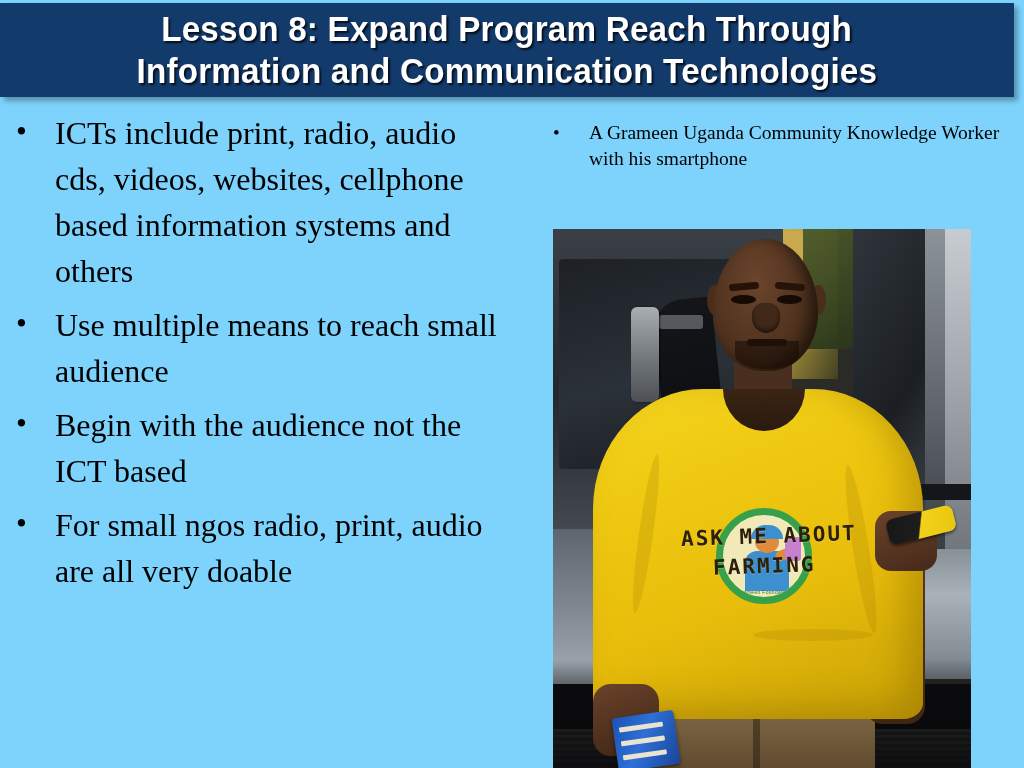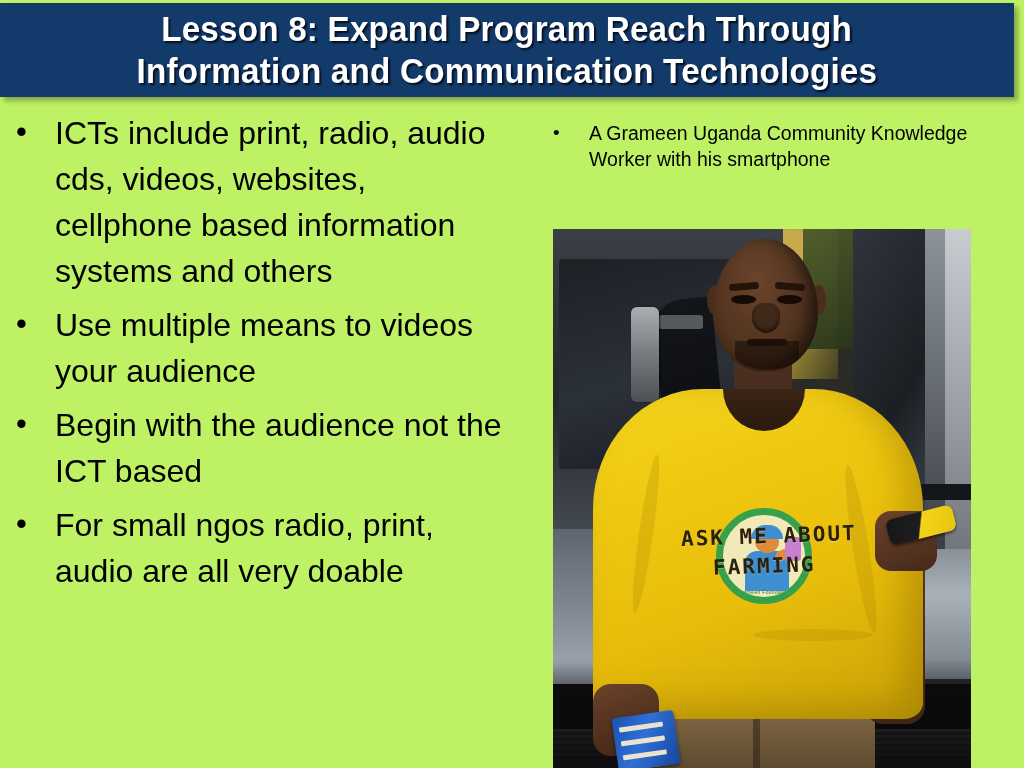--- a/index.html
+++ b/index.html
@@ -14,21 +14,21 @@
     overflow: hidden;
     position: relative;
   }
 
   
   .slide {
     position: absolute;
     left: 0; top: 0;
     width: 1024px;
     height: 768px;
-    background: #bef264;
+    background: #7dd3fc;
   }
 
   
   .title-banner {
     position: absolute;
     left: 0;
     top: 3px;
     width: 1014px;
     height: 94px;
     background: #123A6B;
@@ -70,21 +70,21 @@
   }
 
   ul.bullets {
     list-style: none;
     margin: 0;
     padding: 0;
   }
   ul.bullets li {
     position: relative;
     color: #000000;
-    font-family: Liberation Sans, sans-serif;
+    font-family: Liberation Serif, serif;
   }
 
   
   .body-left ul.bullets li {
     font-size: 32px;
     line-height: 46px;
     padding-left: 47px;
     margin-bottom: 8px;
   }
   .body-left ul.bullets li::before {
@@ -476,21 +476,21 @@
 <div class="slide">
 
   <div class="title-banner">
     <div class="title-line title-line-1">Lesson 8: Expand Program Reach Through</div>
     <div class="title-line title-line-2">Information and Communication Technologies</div>
   </div>
 
   <div class="body-left">
     <ul class="bullets">
       <li>ICTs include print, radio, audio cds, videos, websites, cellphone based information systems and others</li>
-      <li>Use multiple means to videos your audience</li>
+      <li>Use multiple means to reach small audience</li>
       <li>Begin with the audience not the ICT based</li>
       <li>For small ngos radio, print, audio are all very doable</li>
     </ul>
   </div>
 
   <div class="body-right">
     <ul class="bullets">
       <li>A Grameen Uganda Community Knowledge Worker with his smartphone</li>
     </ul>
   </div>

